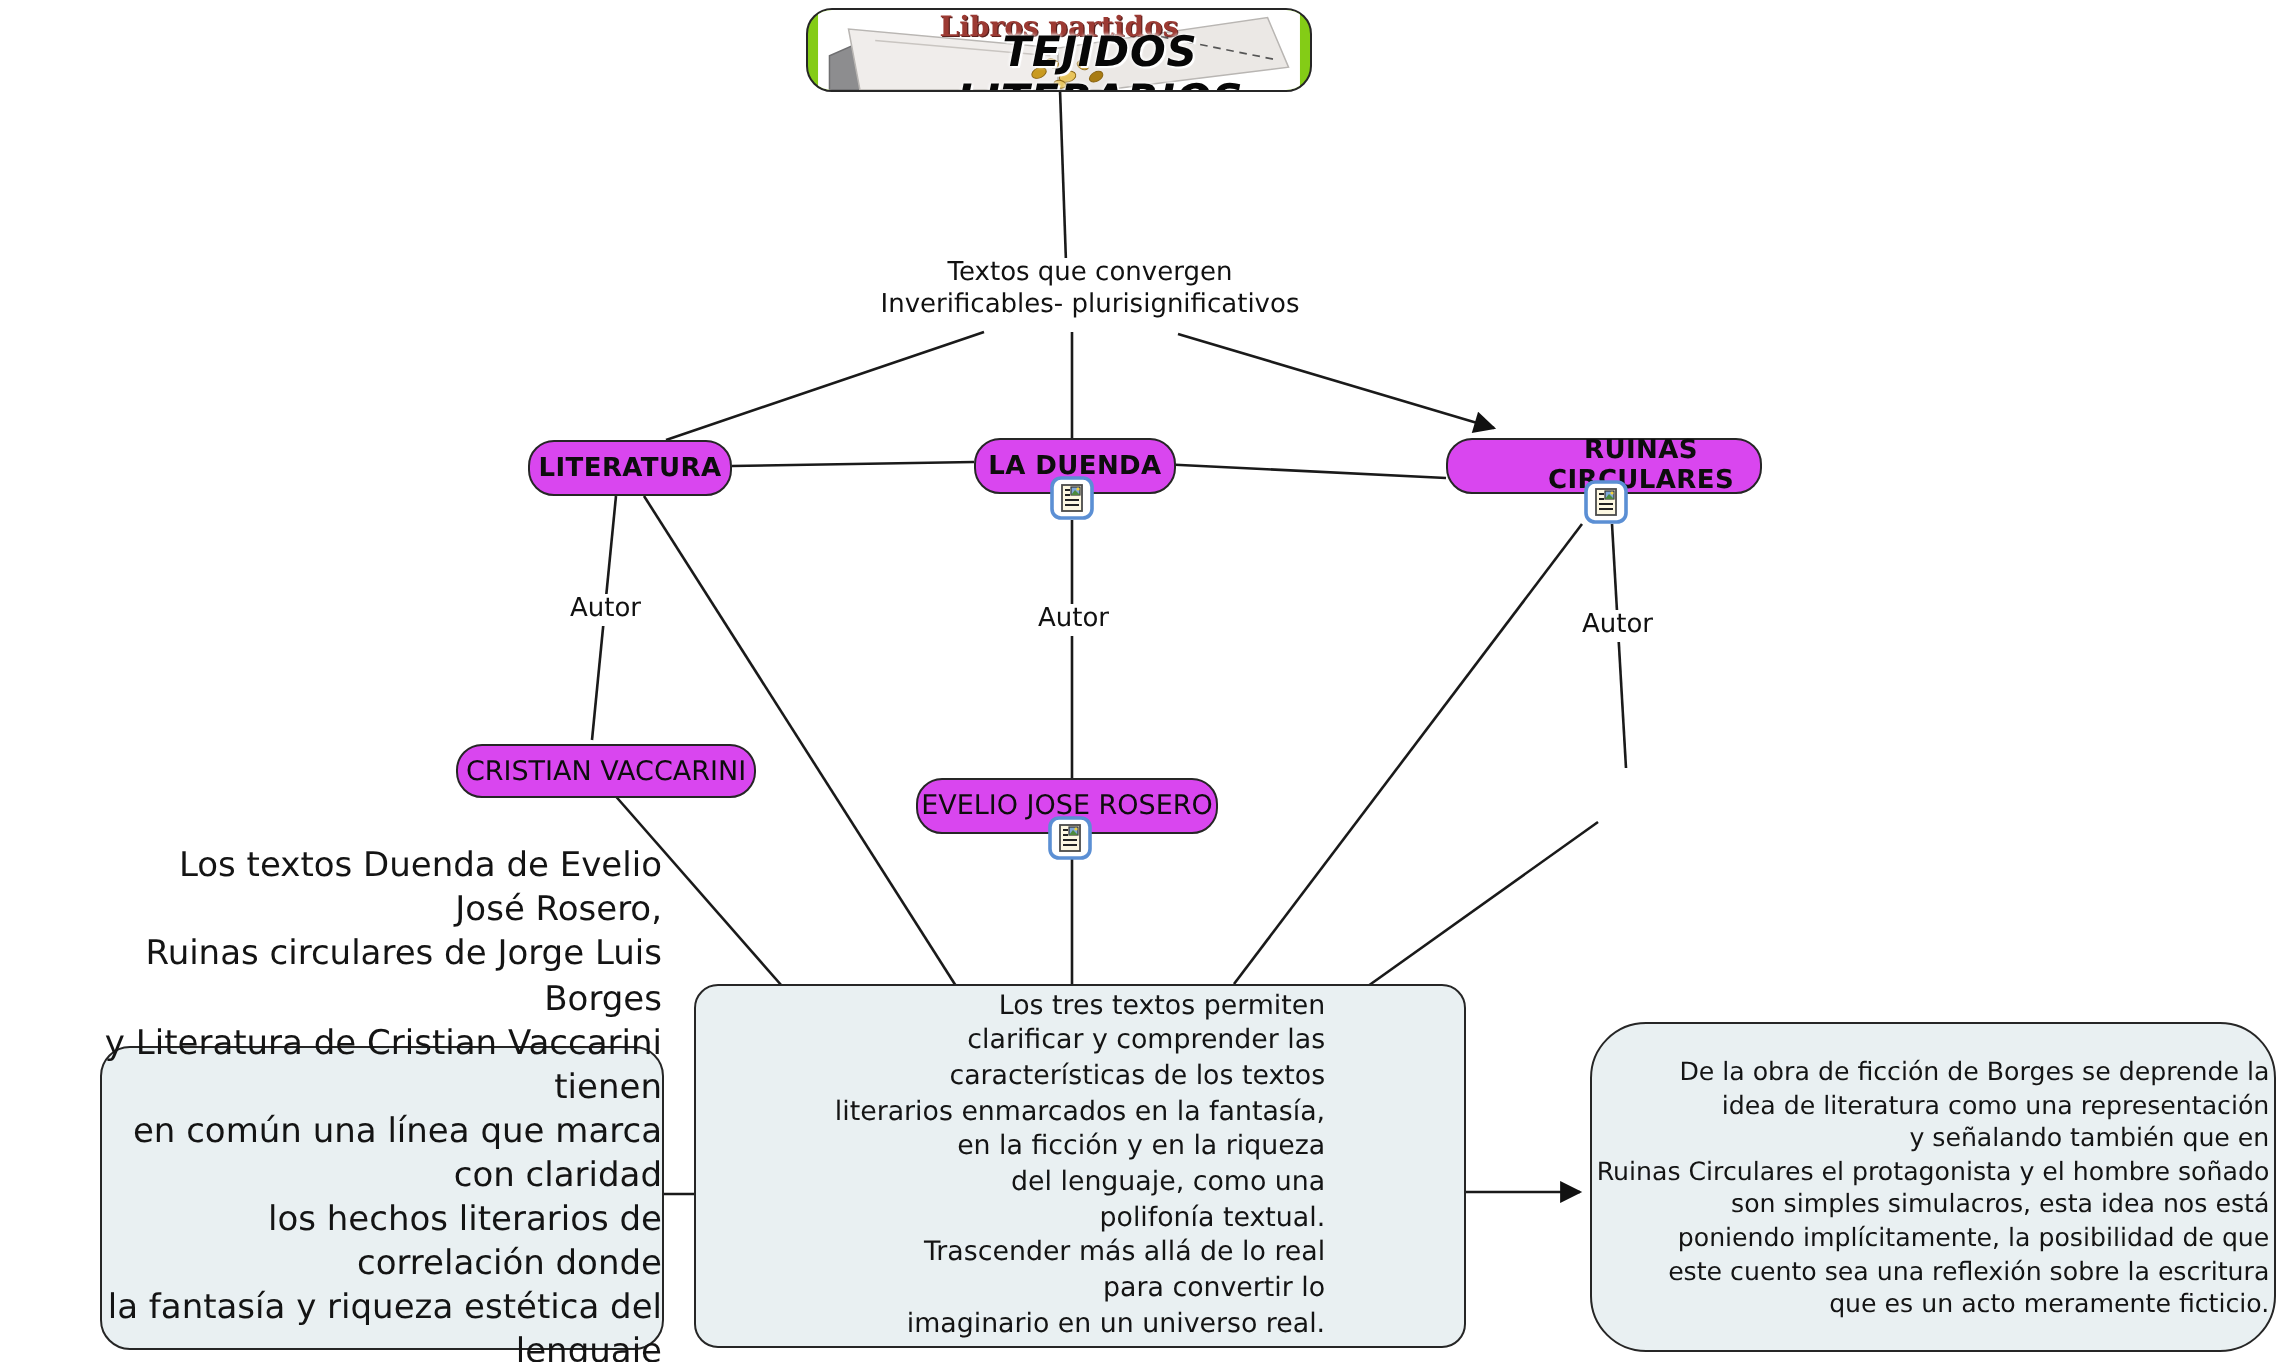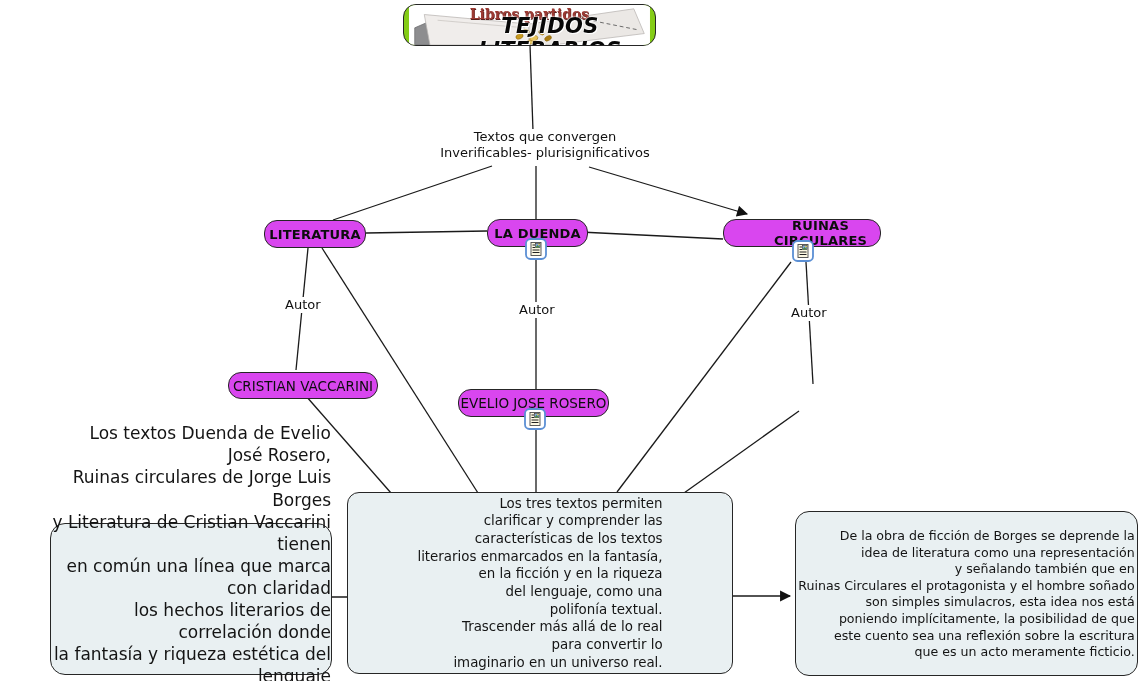--- a/index.html
+++ b/index.html
@@ -235,21 +235,21 @@
 características de los textos
 literarios  enmarcados en la fantasía,
 en la ficción y en la riqueza
 del lenguaje, como una
 polifonía textual.
 Trascender más allá de lo real
 para convertir lo
 imaginario en un universo real.</div>
   </div>
 
-  <div class="bignode" style="left:795px; top:511px; width:343px; height:165px; border-radius:14px; font-size:12.6px; line-height:1.32; align-items:flex-start; padding-top:16px;">
+  <div class="bignode" style="left:795px; top:511px; width:343px; height:165px; border-radius:28px; font-size:12.6px; line-height:1.32; align-items:flex-start; padding-top:16px;">
     <div class="txt">De la obra de ficción de Borges se deprende la
 idea de  literatura como una representación
 y señalando también que en
 Ruinas Circulares el protagonista y el hombre soñado
 son simples simulacros, esta idea nos está
 poniendo implícitamente, la posibilidad de que
 este cuento sea una reflexión sobre la escritura
 que es un  acto meramente ficticio.</div>
   </div>
 

